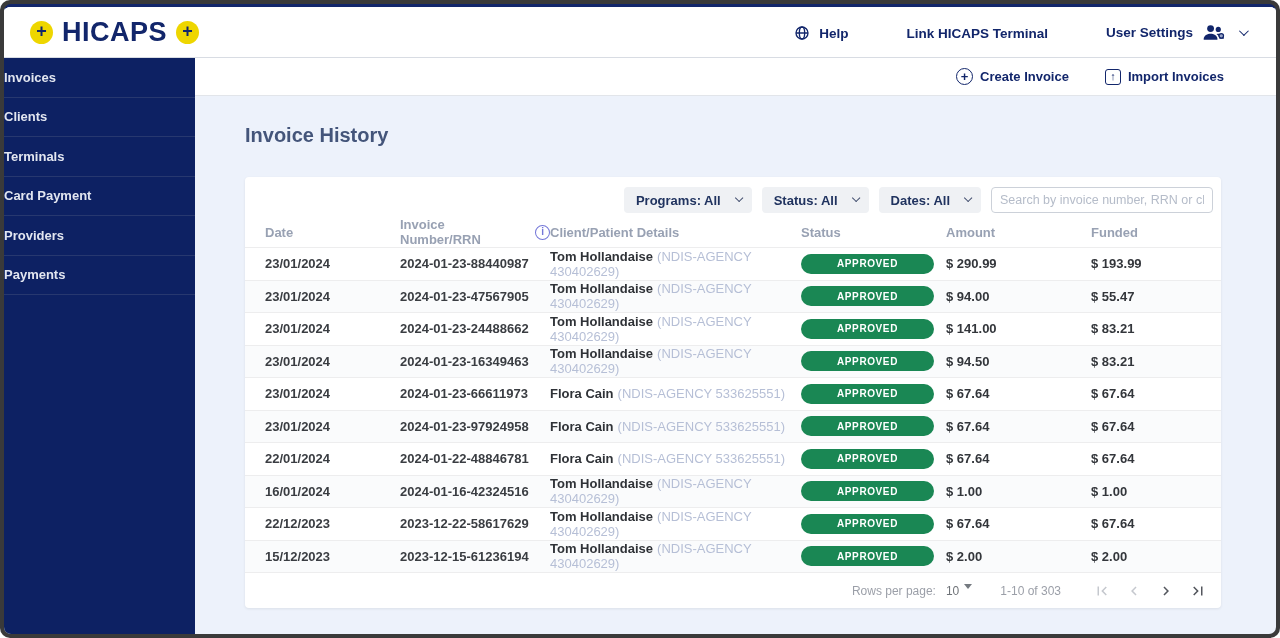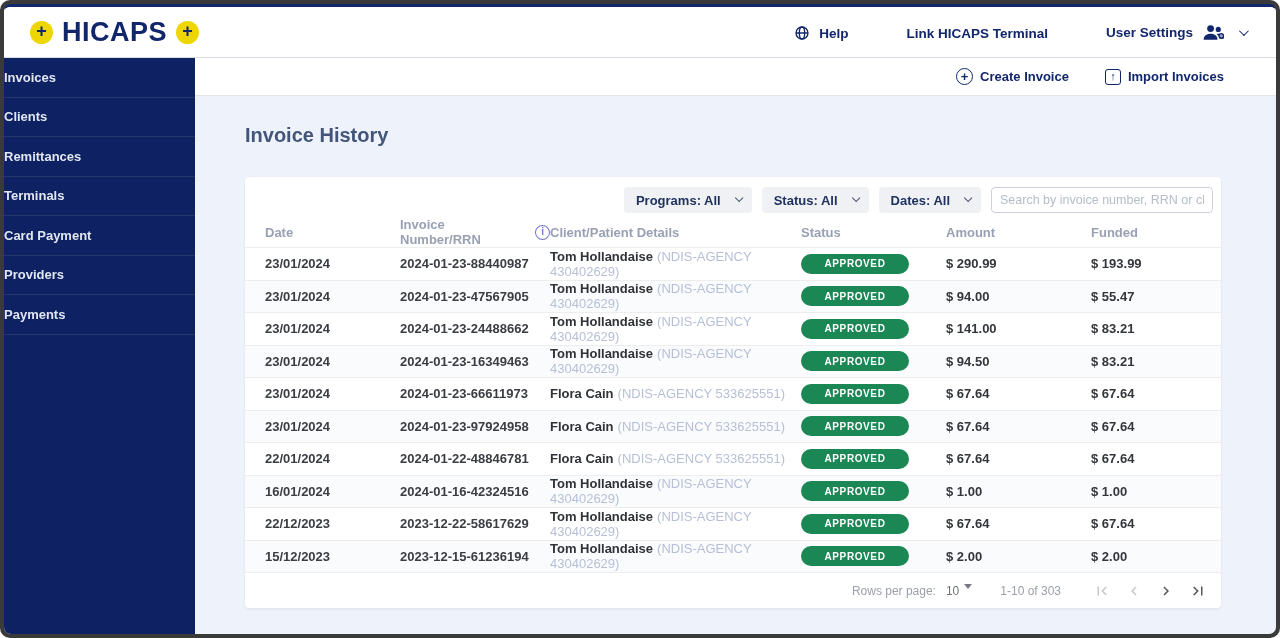--- a/index.html
+++ b/index.html
@@ -42,21 +42,21 @@
 
   .thead, .trow { display:grid; grid-template-columns:135px 150px 1fr 145px 145px 110px; align-items:center; padding:0 20px; }
   .thead { height:30px; color:#98a1b3; font-size:13px; font-weight:600; }
   .th { display:flex; align-items:center; gap:6px; }
   .info-i { width:15px; height:15px; border:1.4px solid #7477d8; border-radius:50%; color:#7477d8; font-size:10px; font-weight:700; display:inline-flex; align-items:center; justify-content:center; line-height:1; }
   .trow { height:32.5px; border-top:1px solid #ededee; font-size:13px; }
   .trow:nth-child(even) { background:#fafbfc; }
   .td-date, .td-inv { color:#3a3d42; font-weight:600; }
   .cname { color:#2f3237; font-weight:700; }
   .cagency { color:#b6bfd6; font-weight:400; margin-left:4px; }
-  .badge { display:inline-flex; width:108px; height:20px; border-radius:10px; background:#1a8754; color:#ffffff; font-size:10px; font-weight:700; letter-spacing:0.6px; align-items:center; justify-content:center; }
+  .badge { display:inline-flex; width:133px; height:20px; border-radius:10px; background:#1a8754; color:#ffffff; font-size:10px; font-weight:700; letter-spacing:0.6px; align-items:center; justify-content:center; }
   .td-amt, .td-fund { color:#33363b; font-weight:600; }
 
   .tfoot { height:36px; border-top:1px solid #ededee; display:flex; align-items:center; justify-content:flex-end; gap:10px; padding-right:14px; font-size:12px; color:#9b9fa8; }
   .rpp-value { display:flex; gap:5px; color:#6f7378; cursor:pointer; margin-right:18px; }
   .tri-down { width:0; height:0; border-left:4px solid transparent; border-right:4px solid transparent; border-top:5px solid #757a80; }
   .range { margin-right:22px; }
   .pg-icons { display:flex; align-items:center; gap:14px; }
   .pg-btn { width:18px; height:18px; display:flex; align-items:center; justify-content:center; cursor:pointer; }
   .pg-btn svg { width:18px; height:18px; }
 </style>
@@ -96,21 +96,20 @@
         <span class="chev-down"></span>
       </div>
     </div>
   </div>
 
   <div class="body-row">
 
     <div class="sidebar">
       <div class="side-item">Invoices</div>
       <div class="side-item">Clients</div>
-      <div class="side-item">Remittances</div>
       <div class="side-item">Terminals</div>
       <div class="side-item">Card Payment</div>
       <div class="side-item">Providers</div>
       <div class="side-item">Payments</div>
     </div>
 
     <div class="main">
       <div class="toolbar">
         <div class="tool-btn">
           <span class="circ-plus">+</span>

